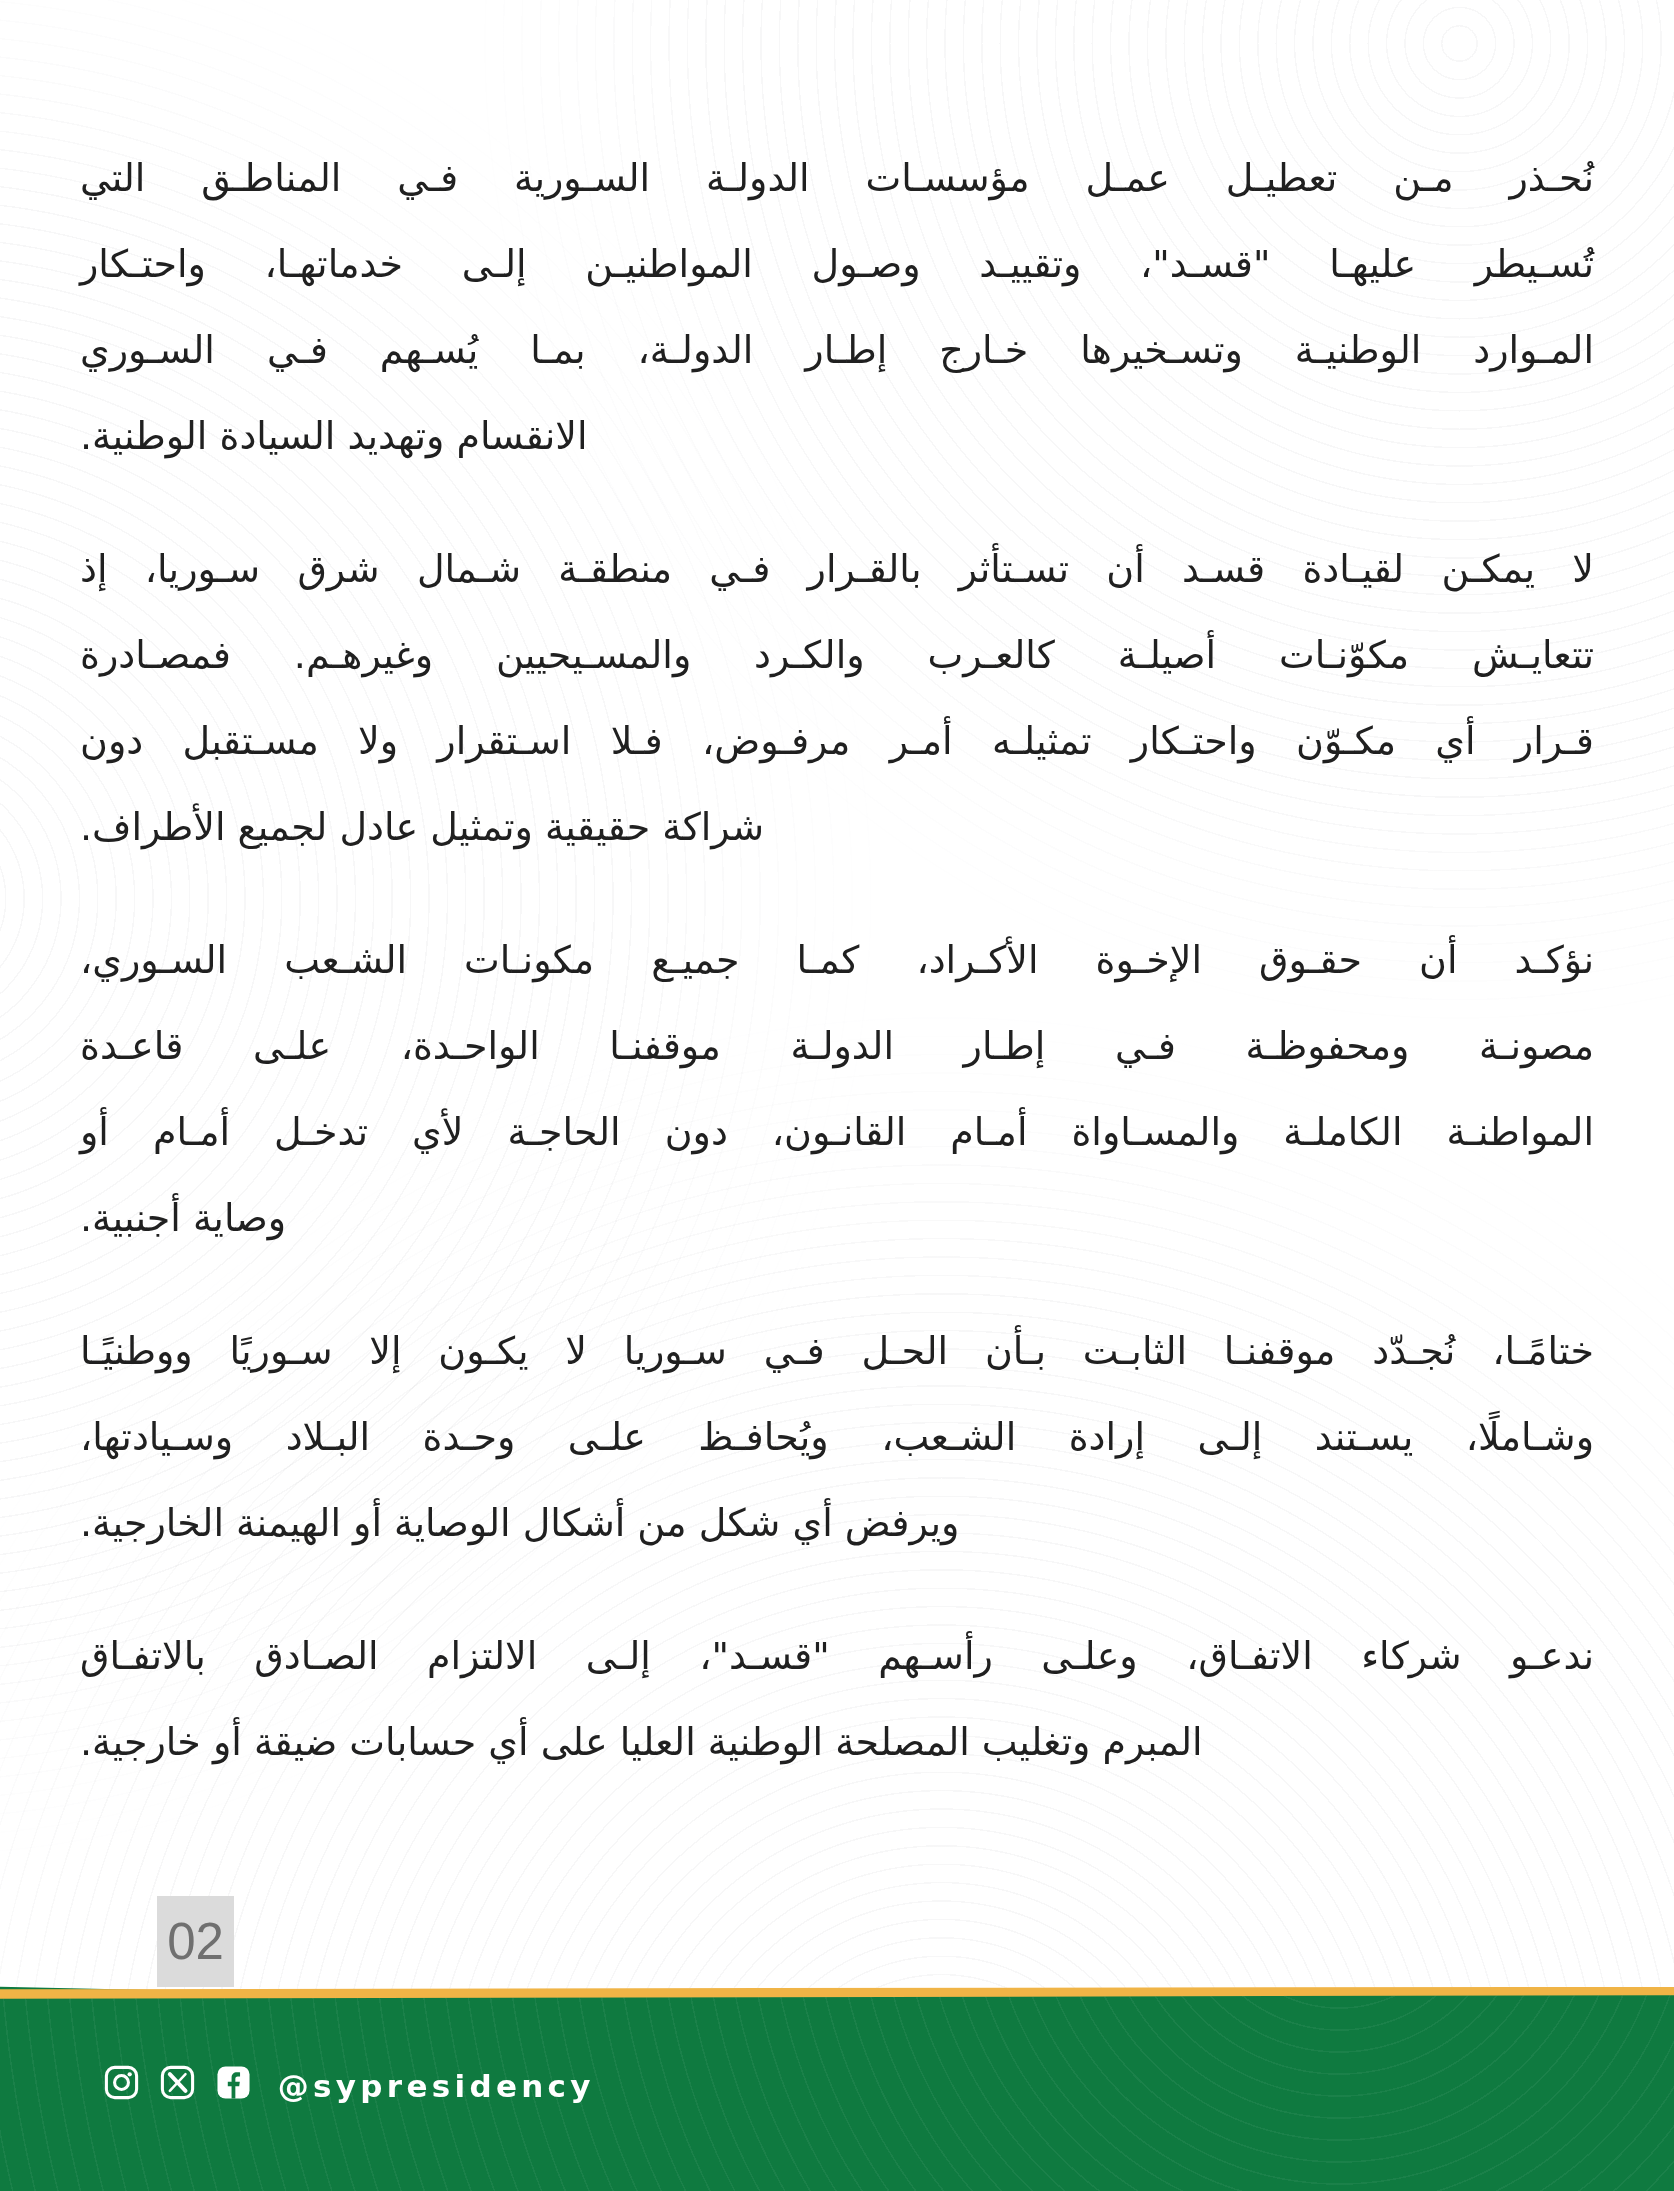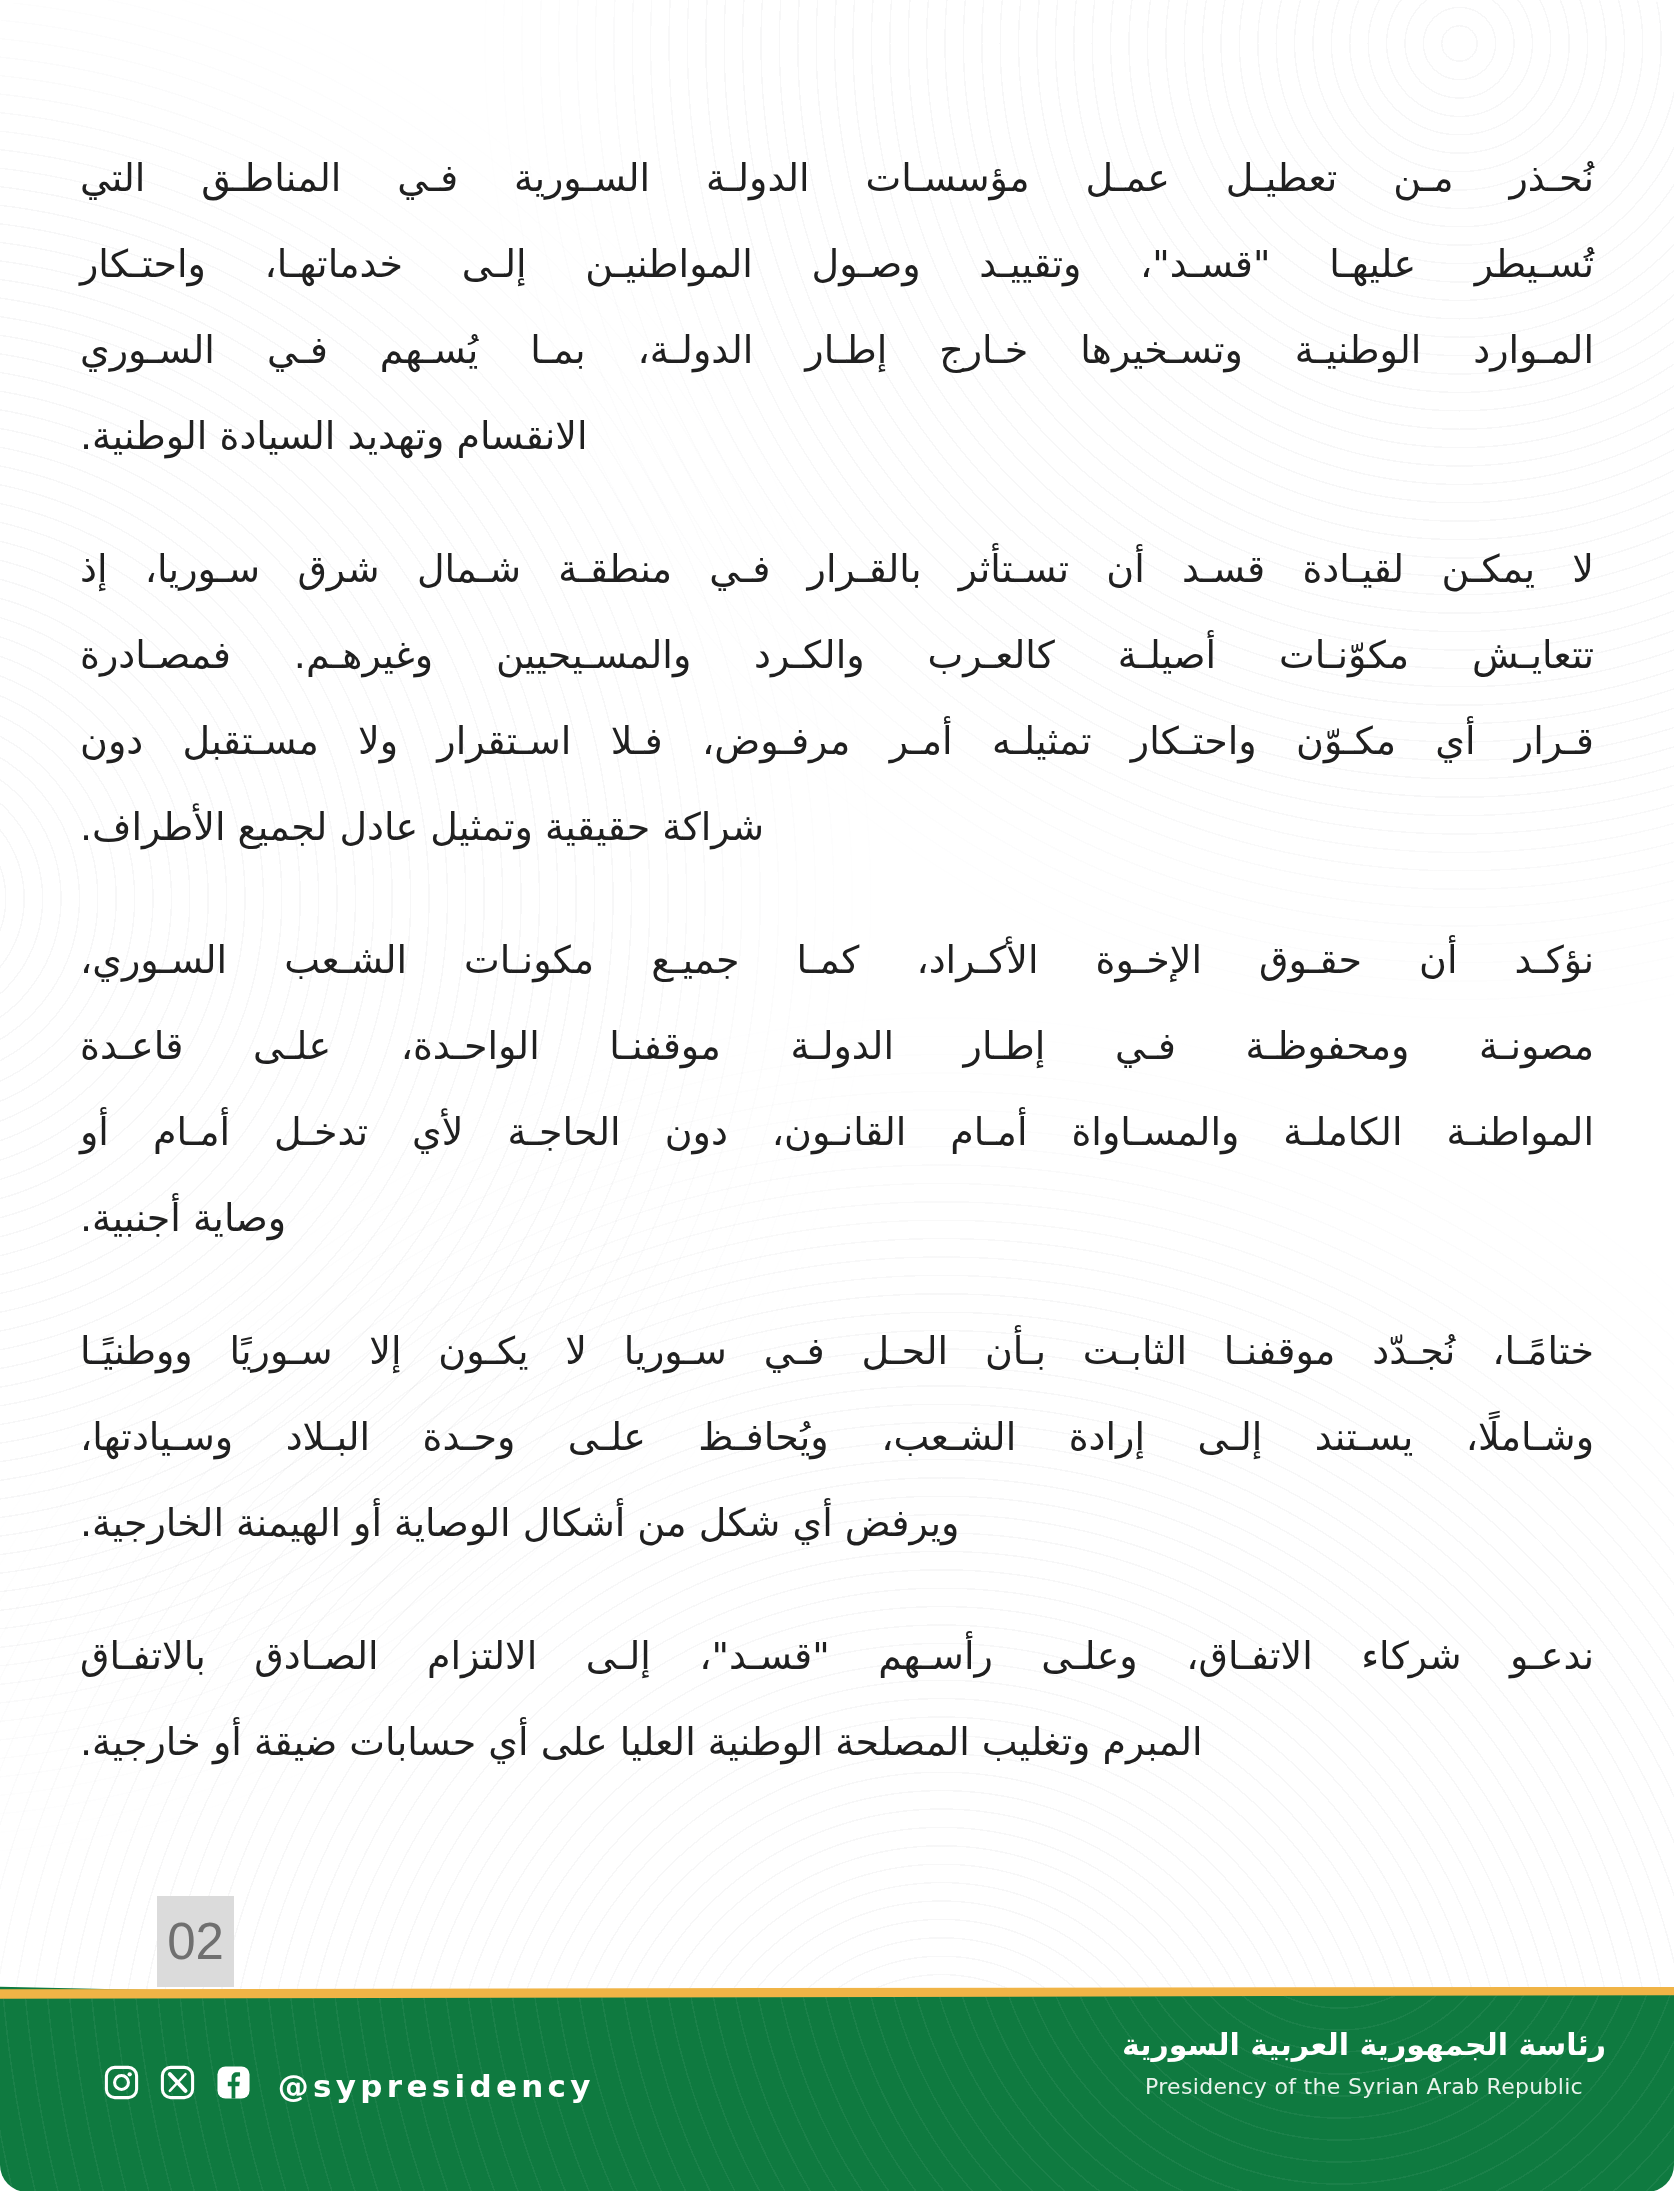--- a/index.html
+++ b/index.html
@@ -2,21 +2,21 @@
 <html lang="ar" style="font-size:13.7px"><head>
 <meta charset="utf-8">
 <style>
   html,body{margin:0;padding:0;}
   body{
     width:1674px;height:2192px;
     background:#ffffff;
     font-family:"DejaVu Sans",sans-serif;
     overflow:hidden;
   }
-  .page{position:relative;width:1674px;height:2192px;overflow:hidden;background:#fff;border-radius:27px;}
+  .page{position:relative;width:1674px;height:2192px;overflow:hidden;background:#fff;}
 
   
   .rings{
     position:absolute;border-radius:50%;pointer-events:none;
     background:repeating-radial-gradient(circle, rgba(110,110,120,0) 0 17px, rgba(110,110,120,.055) 17px 18.4px);
     -webkit-mask-image:radial-gradient(circle, #000 0%, #000 52%, transparent 70%);
     mask-image:radial-gradient(circle, #000 0%, #000 52%, transparent 70%);
   }
   #rings-tr{width:2055px;height:2055px;right:-813px;top:-984px;}
   #rings-left{width:1969px;height:1969px;left:-1070px;top:-86px;}
@@ -140,20 +140,16 @@
       </span>
       <span>
         <svg width="37" height="37" viewBox="0 0 24 24">
           <rect x="1.6" y="1.6" width="20.8" height="20.8" rx="5.2" fill="#fff"></rect>
           <path fill="#0F7A40" d="M13.2 22.4v-8h2.5l.4-2.9h-2.9V9.6c0-.85.35-1.5 1.55-1.5h1.5V5.5c-.35-.05-1.15-.12-2.05-.12-2.05 0-3.45 1.25-3.45 3.55v2.57H8.3v2.9h2.45v8z"></path>
         </svg>
       </span>
       <span class="handle">@sypresidency</span>
     </div>
 
-    <div class="org-block">
-      <div class="org-ar">رئاسة الجمهورية العربية السورية</div>
-      <div class="org-en">Presidency of the Syrian Arab Republic</div>
-    </div>
   </footer>
 
 </div>
 
 
 </body></html>

